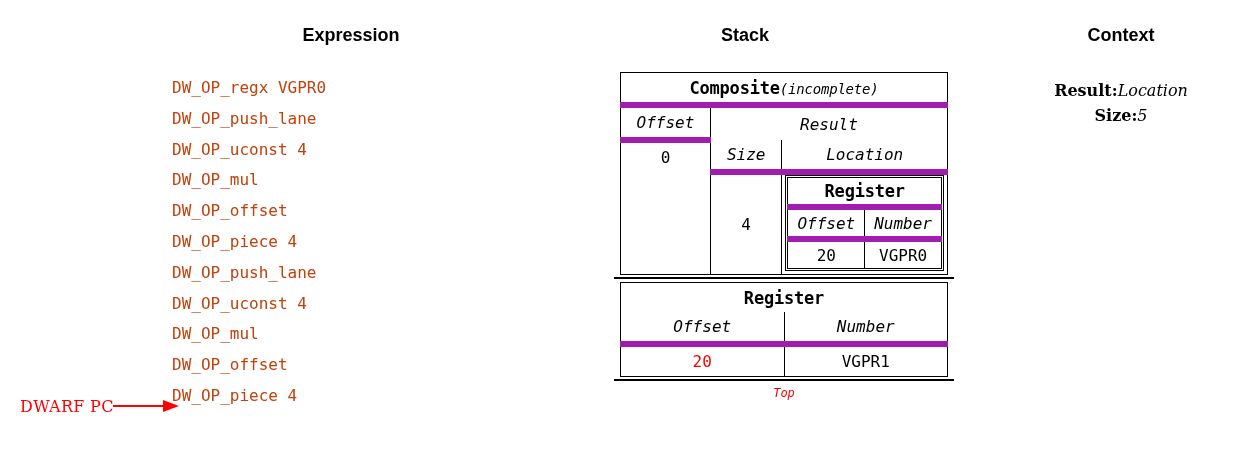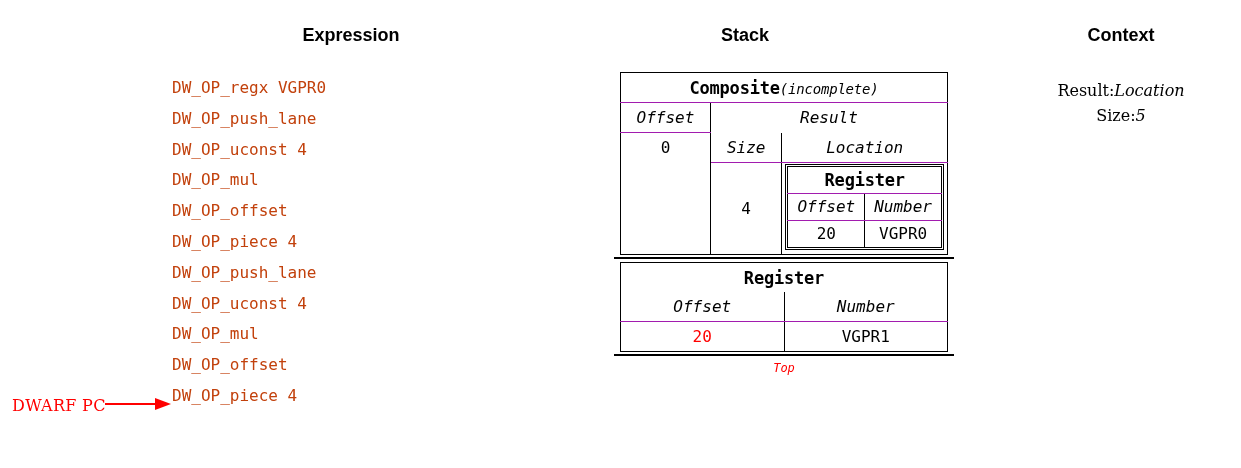--- a/index.html
+++ b/index.html
@@ -41,24 +41,25 @@
     font-size: 16px;
     line-height: 30.8px;
     height: 30.8px;
     white-space: pre;
     color: #c2410c;
   }
 
   
   #pc-marker {
     position: absolute;
-    left: 12px;
+    left: 20px;
     top: 396px;
     height: 20px;
     display: flex;
+    align-items: center;
     color: #ff0000;
   }
   #pc-marker-label {
     font-family: "DejaVu Serif", serif;
     font-size: 16px;
     white-space: nowrap;
     color: #ff0000;
     letter-spacing: 0.3px;
   }
   #pc-arrow {
@@ -92,21 +93,21 @@
     background: #ffffff;
   }
   table.tbl td {
     padding: 0;
     vertical-align: middle;
     text-align: center;
     height: 29px;
   }
 
   .b-out { border: 1px solid #000000; }
-  .line-b { border-bottom: 1px solid #a21caf; }
+  .line-b { border-bottom: 6px solid #a21caf; }
   .line-r { border-right: 1px solid #000000; }
 
   .ttl {
     font-family: "DejaVu Sans Mono", monospace;
     font-weight: bold;
     font-size: 17px;
     letter-spacing: -0.2px;
   }
   .ttl .suffix {
     font-weight: normal;
@@ -146,21 +147,21 @@
     position: absolute;
     left: 1121px;
     top: 78px;
     transform: translateX(-50%);
     text-align: center;
     font-family: "DejaVu Serif", serif;
     font-size: 16px;
     white-space: nowrap;
     line-height: 25px;
   }
-  .ctx-key { font-weight: normal; text-align: right; }
+  .ctx-key { font-weight: bold; text-align: right; }
   .ctx-val { font-style: italic; }
 </style>
 </head>
 <body>
 
 <div id="heading-expression" class="col-heading">Expression</div>
 <div id="heading-stack" class="col-heading">Stack</div>
 <div id="heading-context" class="col-heading">Context</div>
 
 <div id="expression-list">

